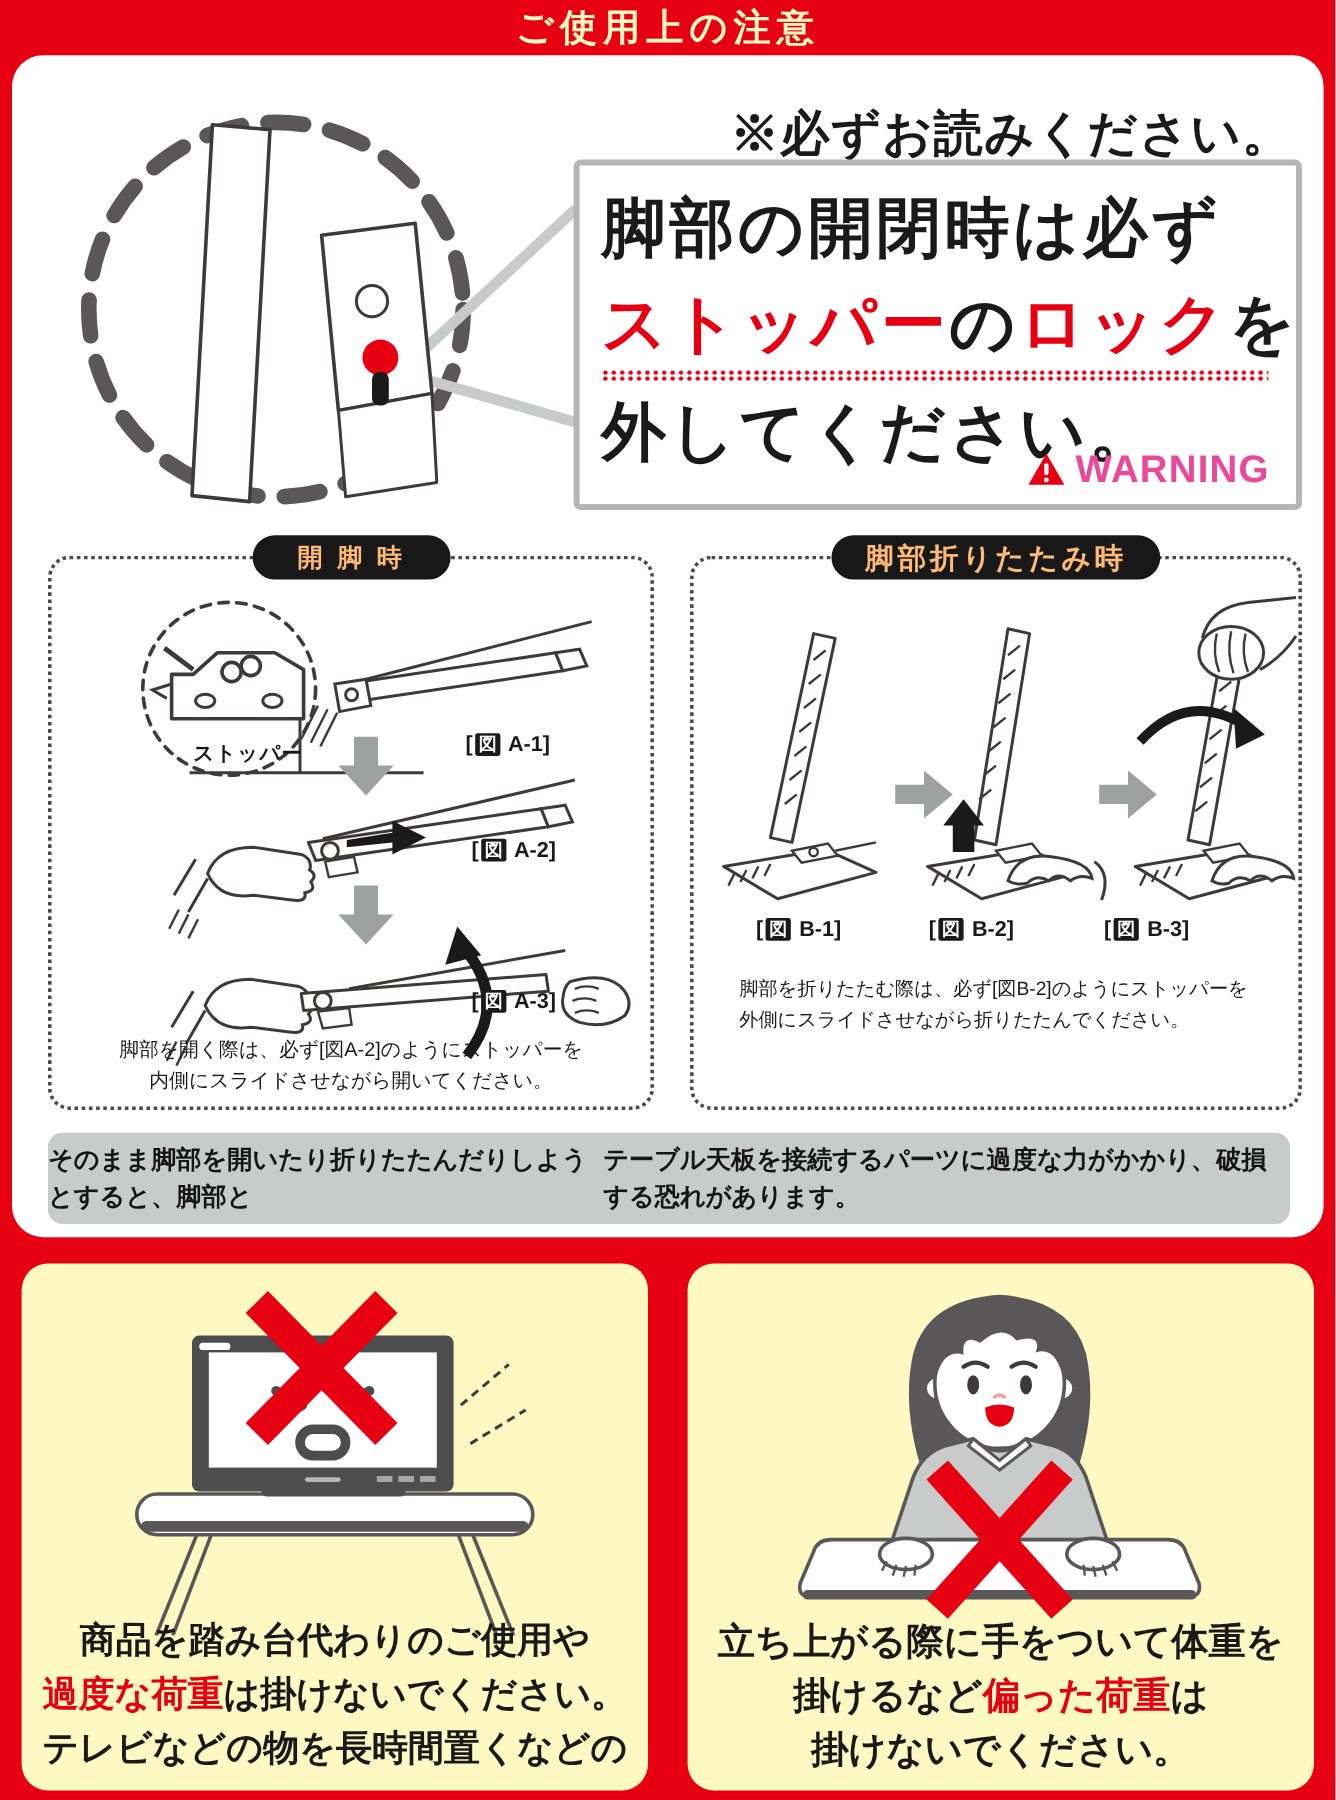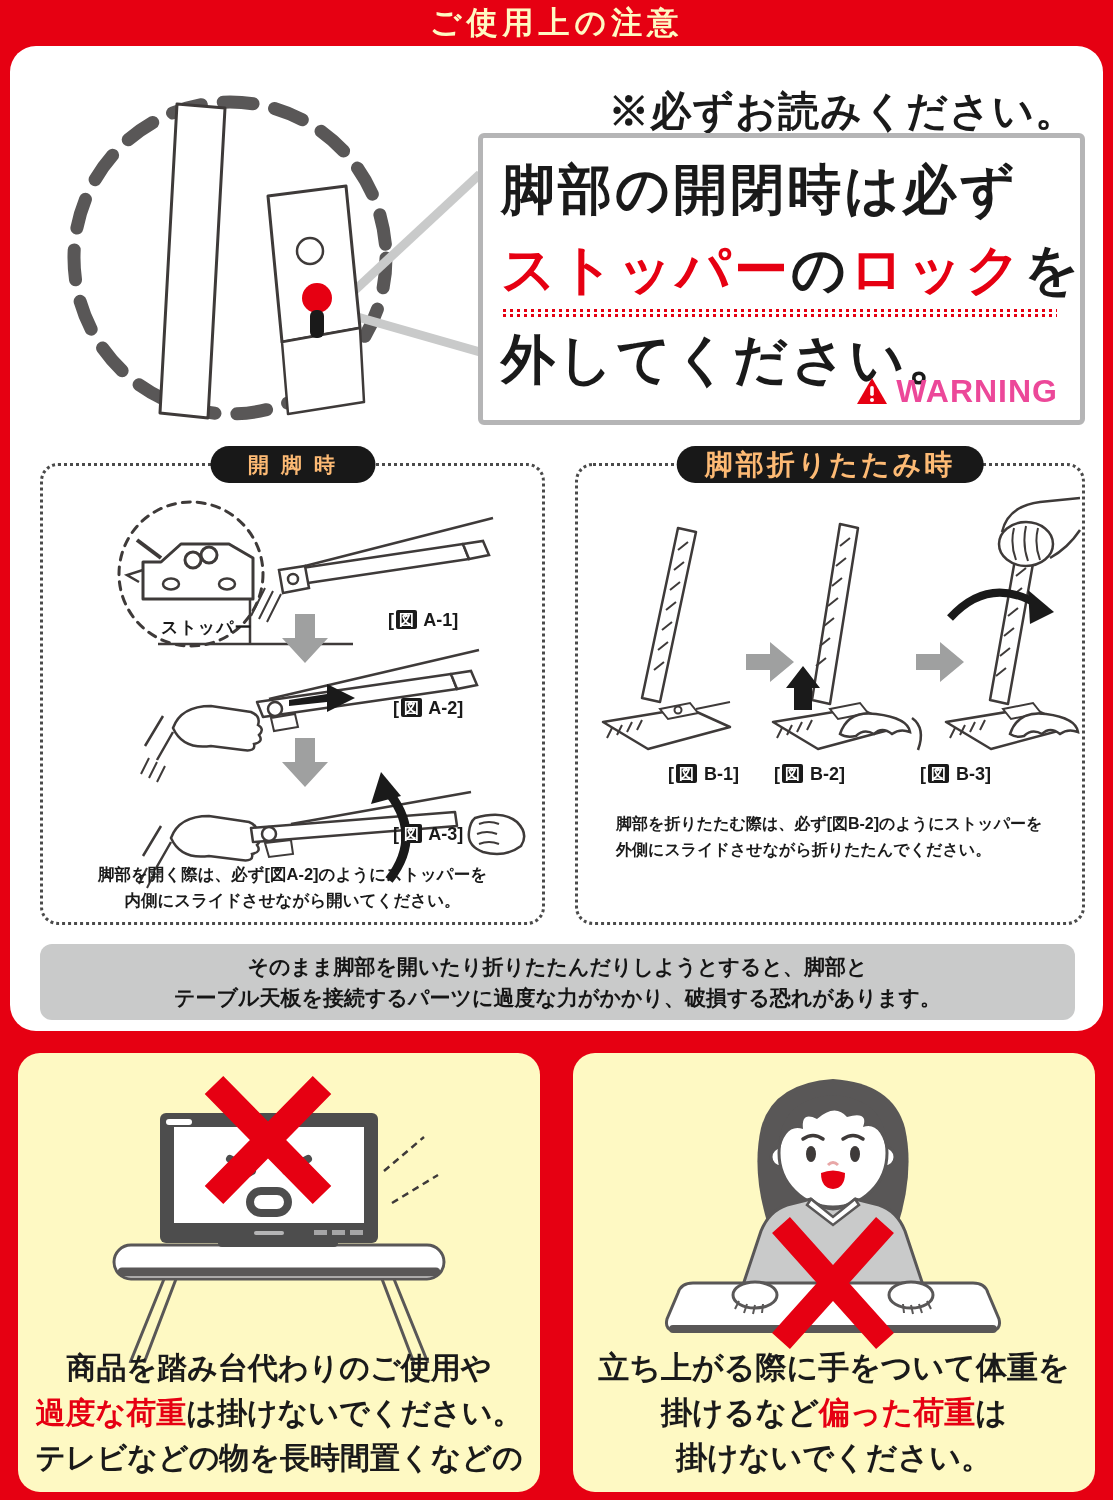--- a/index.html
+++ b/index.html
@@ -26,34 +26,34 @@
   .warning-tag{position:absolute;right:22px;bottom:10px;display:flex;align-items:center;gap:8px;}
   .warning-tag span{color:#ec4899;font-size:32px;font-weight:bold;letter-spacing:1px;}
 
   .panel{position:absolute;top:463px;height:462px;border:3px dotted #4a4a4a;border-radius:18px;box-sizing:border-box;background:#fff;}
   .panel.open{left:40px;width:505px;}
   .panel.fold{left:575px;width:510px;}
   .panel-pill{position:absolute;top:-20px;left:50%;transform:translateX(-50%);background:#181818;color:#fdba74;
         font-weight:bold;border-radius:20px;height:37px;display:flex;align-items:center;justify-content:center;
         padding:0 28px;white-space:nowrap;}
   .panel.open .panel-pill{font-size:21px;letter-spacing:12px;padding-left:38px;}
-  .panel.fold .panel-pill{font-size:28px;letter-spacing:3px;}
+  .panel.fold .panel-pill{font-size:24px;letter-spacing:3px;}
   .panel-art{position:absolute;left:0;top:0;}
 
   .figlabel{position:absolute;font-size:18px;font-weight:bold;white-space:nowrap;}
   .figlabel .zu{display:inline-block;background:#1a1a1a;color:#fff;padding:0 3px;margin:0 2px;font-size:15px;
         line-height:19px;border-radius:2px;vertical-align:1px;}
 
   .stopper-label{position:absolute;left:118px;top:150px;font-size:17px;font-weight:bold;letter-spacing:1px;}
 
-  .caption{position:absolute;width:100%;text-align:center;font-size:16.5px;font-weight:bold;letter-spacing:0;}
+  .caption{position:absolute;width:100%;text-align:center;font-size:16.5px;font-weight:normal;letter-spacing:0;}
   .panel.fold .caption{text-align:left;padding-left:38px;box-sizing:border-box;font-size:16px;}
 
   .gray-note{position:absolute;left:40px;top:944px;width:1035px;height:76px;background:#c9caca;border-radius:12px;
-        display:flex;flex-direction:column;align-items:center;justify-content:center;}
+        display:flex;flex-direction:row;align-items:center;justify-content:center;}
   .gray-note div{font-size:21px;font-weight:bold;line-height:31px;color:#151515;}
 
   .card{position:absolute;top:1053px;width:522px;height:439px;background:#fef9c3;border-radius:22px;overflow:hidden;}
   .card.left{left:18px;}
   .card.right{left:573px;}
   .card-art{position:absolute;left:0;top:0;}
   .card-text{position:absolute;left:0;bottom:12px;width:100%;text-align:center;font-weight:bold;}
   .card.left .card-text div{font-size:30px;line-height:45px;}
   .card.right .card-text div{font-size:31px;line-height:45px;}
   .red{color:#e60012;}
@@ -182,21 +182,21 @@
       <path d="M438,110 L448,102 M434,130 L444,122 M430,150 L440,142 M426,170 L436,162 M422,190 L432,182 M418,210 L428,202" stroke="#3e3a39" stroke-width="2"></path>
       <ellipse cx="448" cy="78" rx="27" ry="22" fill="#fff" stroke="#3e3a39" stroke-width="2.5"></ellipse>
       <path d="M436,62 Q432,78 438,94 M448,60 Q444,78 450,95 M460,62 Q456,78 462,94" fill="none" stroke="#3e3a39" stroke-width="2"></path>
       <path d="M424,66 Q430,40 462,36 L502,32" fill="none" stroke="#3e3a39" stroke-width="2.5"></path>
       <path d="M472,92 Q490,82 502,64" fill="none" stroke="#3e3a39" stroke-width="2.5"></path>
       <path d="M372,152 Q412,108 462,140" fill="none" stroke="#1a1a1a" stroke-width="8"></path>
       <polygon points="450,124 476,146 452,158" fill="#1a1a1a"></polygon>
       <path d="M432,268 Q440,244 468,248 Q498,252 500,266 Q490,262 482,268 Q472,260 464,268 Q454,262 446,270 Q438,272 432,268 Z" fill="#fff" stroke="#3e3a39" stroke-width="2.5"></path>
     </svg>
 
-    <div class="figlabel" style="left:52px;top:298px;margin-left:38px;"><span>[</span><span class="zu">図</span><span> B-1]</span></div>
+    <div class="figlabel" style="left:52px;top:298px;"><span>[</span><span class="zu">図</span><span> B-1]</span></div>
     <div class="figlabel" style="left:196px;top:298px;"><span>[</span><span class="zu">図</span><span> B-2]</span></div>
     <div class="figlabel" style="left:342px;top:298px;"><span>[</span><span class="zu">図</span><span> B-3]</span></div>
     <div class="caption" style="top:348px;">脚部を折りたたむ際は、必ず[図B-2]のようにストッパーを</div>
     <div class="caption" style="top:374px;">外側にスライドさせながら折りたたんでください。</div>
   </div>
 
   <div class="gray-note">
     <div>そのまま脚部を開いたり折りたたんだりしようとすると、脚部と</div>
     <div>テーブル天板を接続するパーツに過度な力がかかり、破損する恐れがあります。</div>
   </div>

